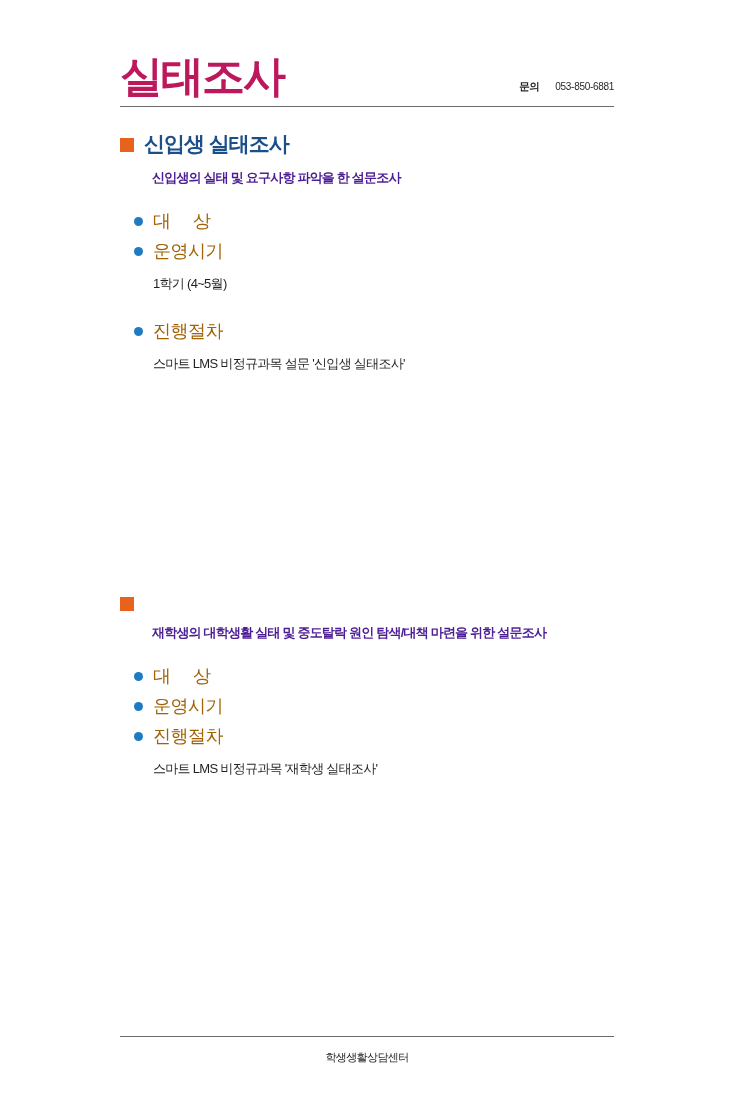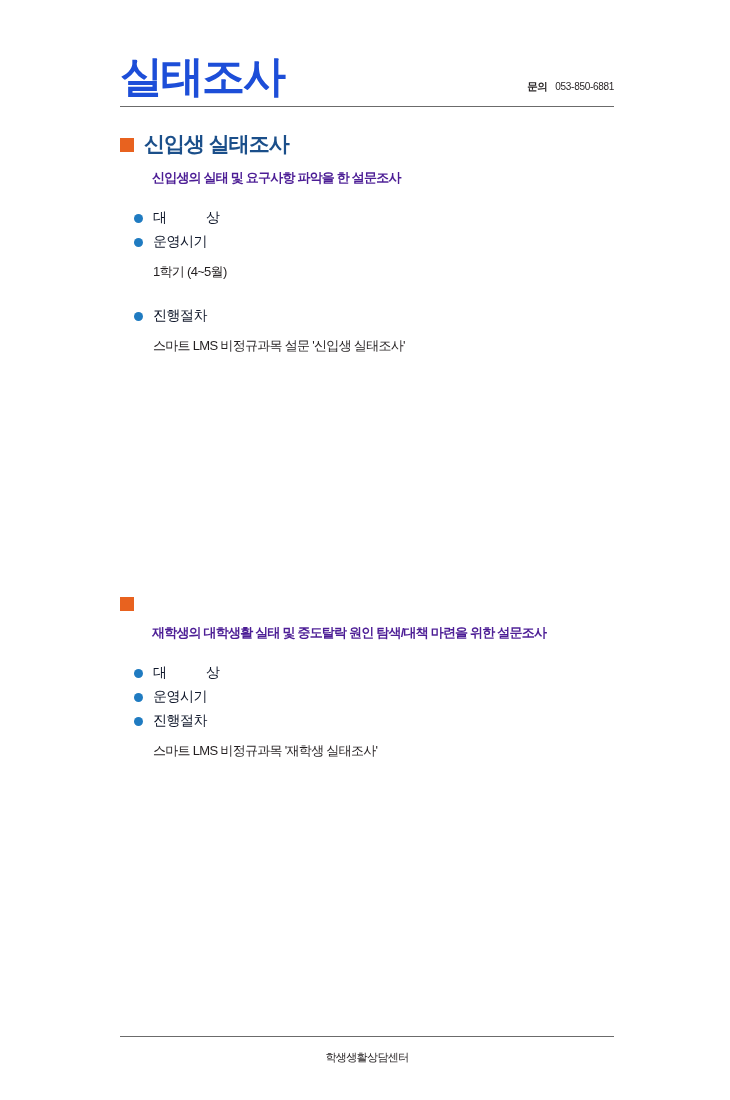--- a/index.html
+++ b/index.html
@@ -30,29 +30,29 @@
     width: 494px;
     display: flex;
     align-items: flex-end;
     justify-content: space-between;
     border-bottom: 1.4px solid #6b6b6b;
     padding-bottom: 8px;
   }
   .header-title {
     font-size: 43px;
     font-weight: bold;
-    color: #1d4ed8;
+    color: #be185d;
     letter-spacing: -2px;
     line-height: 1;
     font-family: Liberation Sans, sans-serif;
   }
   .header-contact {
     display: flex;
     align-items: baseline;
-    gap: 8px;
+    gap: 16px;
     padding-bottom: 4px;
   }
   .contact-label {
     font-size: 10.5px;
     font-weight: bold;
     color: #231f20;
     letter-spacing: -0.5px;
   }
   .contact-number {
     font-size: 10px;
@@ -112,25 +112,24 @@
   }
   .dot {
     width: 9px;
     height: 9px;
     border-radius: 50%;
     background: #1f7bc1;
     display: inline-block;
     flex: 0 0 auto;
   }
   .field-label {
-    font-size: 14px;
-    color: #0f172a;
+    font-size: 18px;
+    color: #a16207;
     letter-spacing: -0.5px;
     white-space: pre;
-    font-family: Liberation Mono, monospace;
   }
   .field-value {
     margin: 12px 0 26px 19px;
     font-size: 13px;
     color: #231f20;
     letter-spacing: -0.7px;
     line-height: 1.4;
   }
   .field:last-child .field-value { margin-bottom: 0; }
 

